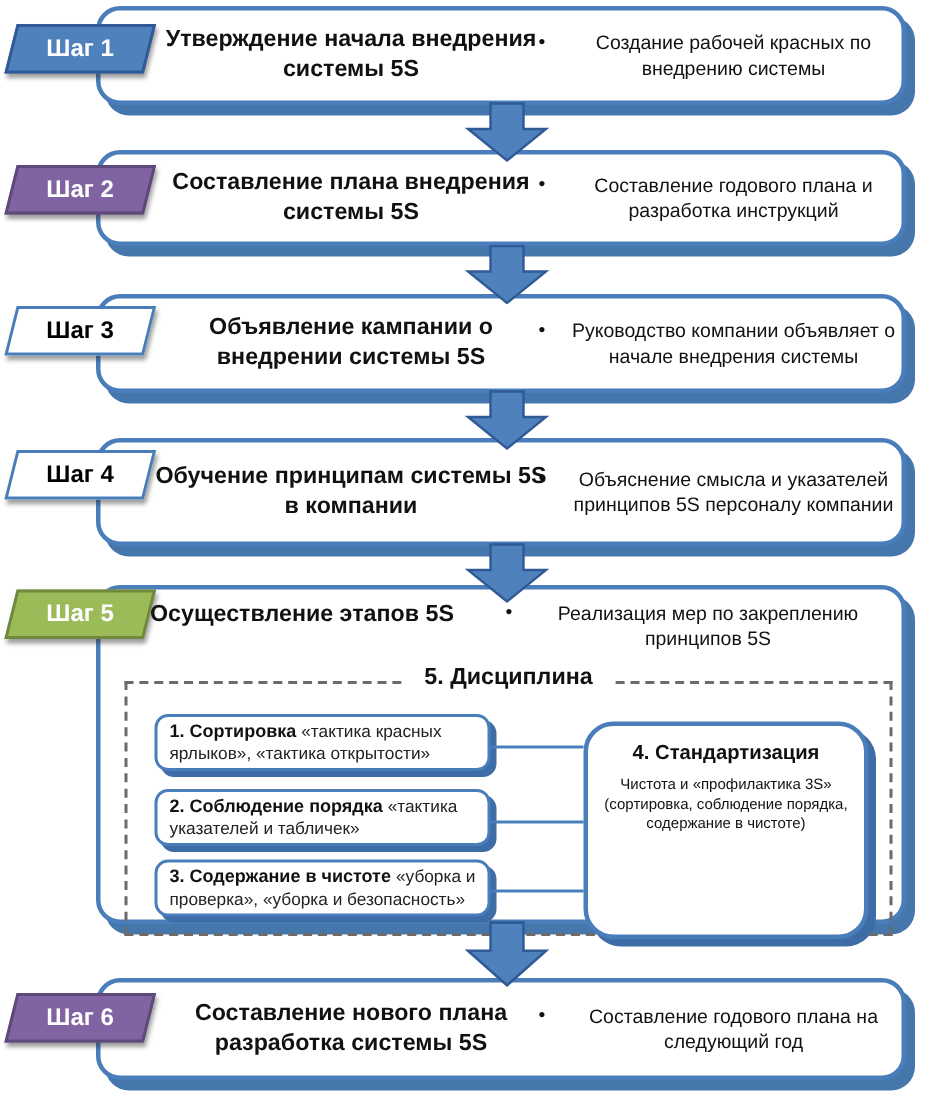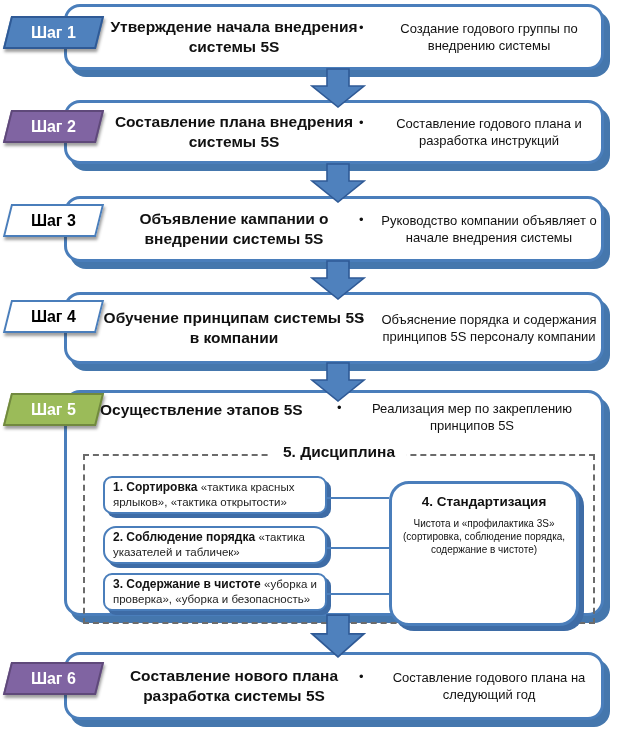--- a/index.html
+++ b/index.html
@@ -64,42 +64,42 @@
   }
   .ibox {
     position:absolute; left:18px; width:224px; height:38px;
     background:#fff; border:2.5px solid #4a7ebb; border-radius:9px;
     box-shadow:4px 4px 0 #3e6ca6; box-sizing:border-box;
     display:flex; flex-direction:column; justify-content:center;
     padding:2px 8px; font-size:12px; line-height:1.25;
   }
   .ibox .b { font-weight:bold; font-size:12px; }
   .ibox .r { font-size:11.5px; color:#222; }
-  .i1 { top:20px; } .i2 { top:70px;border-radius:13px; } .i3 { top:117px;justify-content:center; }
+  .i1 { top:20px; } .i2 { top:70px; } .i3 { top:117px;justify-content:center; }
   .sbox {
     position:absolute; left:304px; top:25px; width:190px; height:145px;
     background:#fff; border:3px solid #4a7ebb; border-radius:20px;
     box-shadow:5px 5px 0 #3e6ca6; box-sizing:border-box;
     text-align:center; padding:10px 8px 4px;
   }
   .sbox .st { font-weight:bold; font-size:13.5px; margin-bottom:8px; }
   .sbox .sb { font-size:10px; line-height:1.3; }
   .cline { position:absolute; height:0; border-top:2px solid #4a7ebb; width:62px; left:242px; }
   .c1 { top:41px; } .c2 { top:91px; } .c3 { top:137px; }
 </style>
 </head>
 <body>
 
 <div class="canvas">
 
   <div class="mainbox s1">
     <div class="title">Утверждение начала внедрения системы 5S</div>
     <div class="brow">
       <span class="dot">•</span>
-      <div class="btext">Создание годового группы по внедрению системы</div>
+      <div class="btext">Создание рабочей красных по внедрению системы</div>
     </div>
   </div>
   <div class="tag t1">
       <span>Шаг 1</span>
     </div>
   <div class="arrow a1">
     <svg viewBox="0 0 58 40" preserveAspectRatio="none">
         <path d="M18,1 L40,1 L40,18 L55,18 L29,39 L3,18 L18,18 Z" fill="#4f81bd" stroke="#2f5a96" stroke-width="1.6"></path>
       </svg>
   </div>
@@ -133,21 +133,21 @@
   <div class="arrow a3">
     <svg viewBox="0 0 58 40" preserveAspectRatio="none">
         <path d="M18,1 L40,1 L40,18 L55,18 L29,39 L3,18 L18,18 Z" fill="#4f81bd" stroke="#2f5a96" stroke-width="1.6"></path>
       </svg>
   </div>
 
   <div class="mainbox s4">
     <div class="title">Обучение принципам системы 5S в компании</div>
     <div class="brow">
       <span class="dot">•</span>
-      <div class="btext">Объяснение порядка и содержания принципов 5S персоналу компании</div>
+      <div class="btext">Объяснение смысла и указателей принципов 5S персоналу компании</div>
     </div>
   </div>
   <div class="tag t4">
       <span>Шаг 4</span>
     </div>
   <div class="arrow a4">
     <svg viewBox="0 0 58 40" preserveAspectRatio="none">
         <path d="M18,1 L40,1 L40,18 L55,18 L29,39 L3,18 L18,18 Z" fill="#4f81bd" stroke="#2f5a96" stroke-width="1.6"></path>
       </svg>
   </div>

